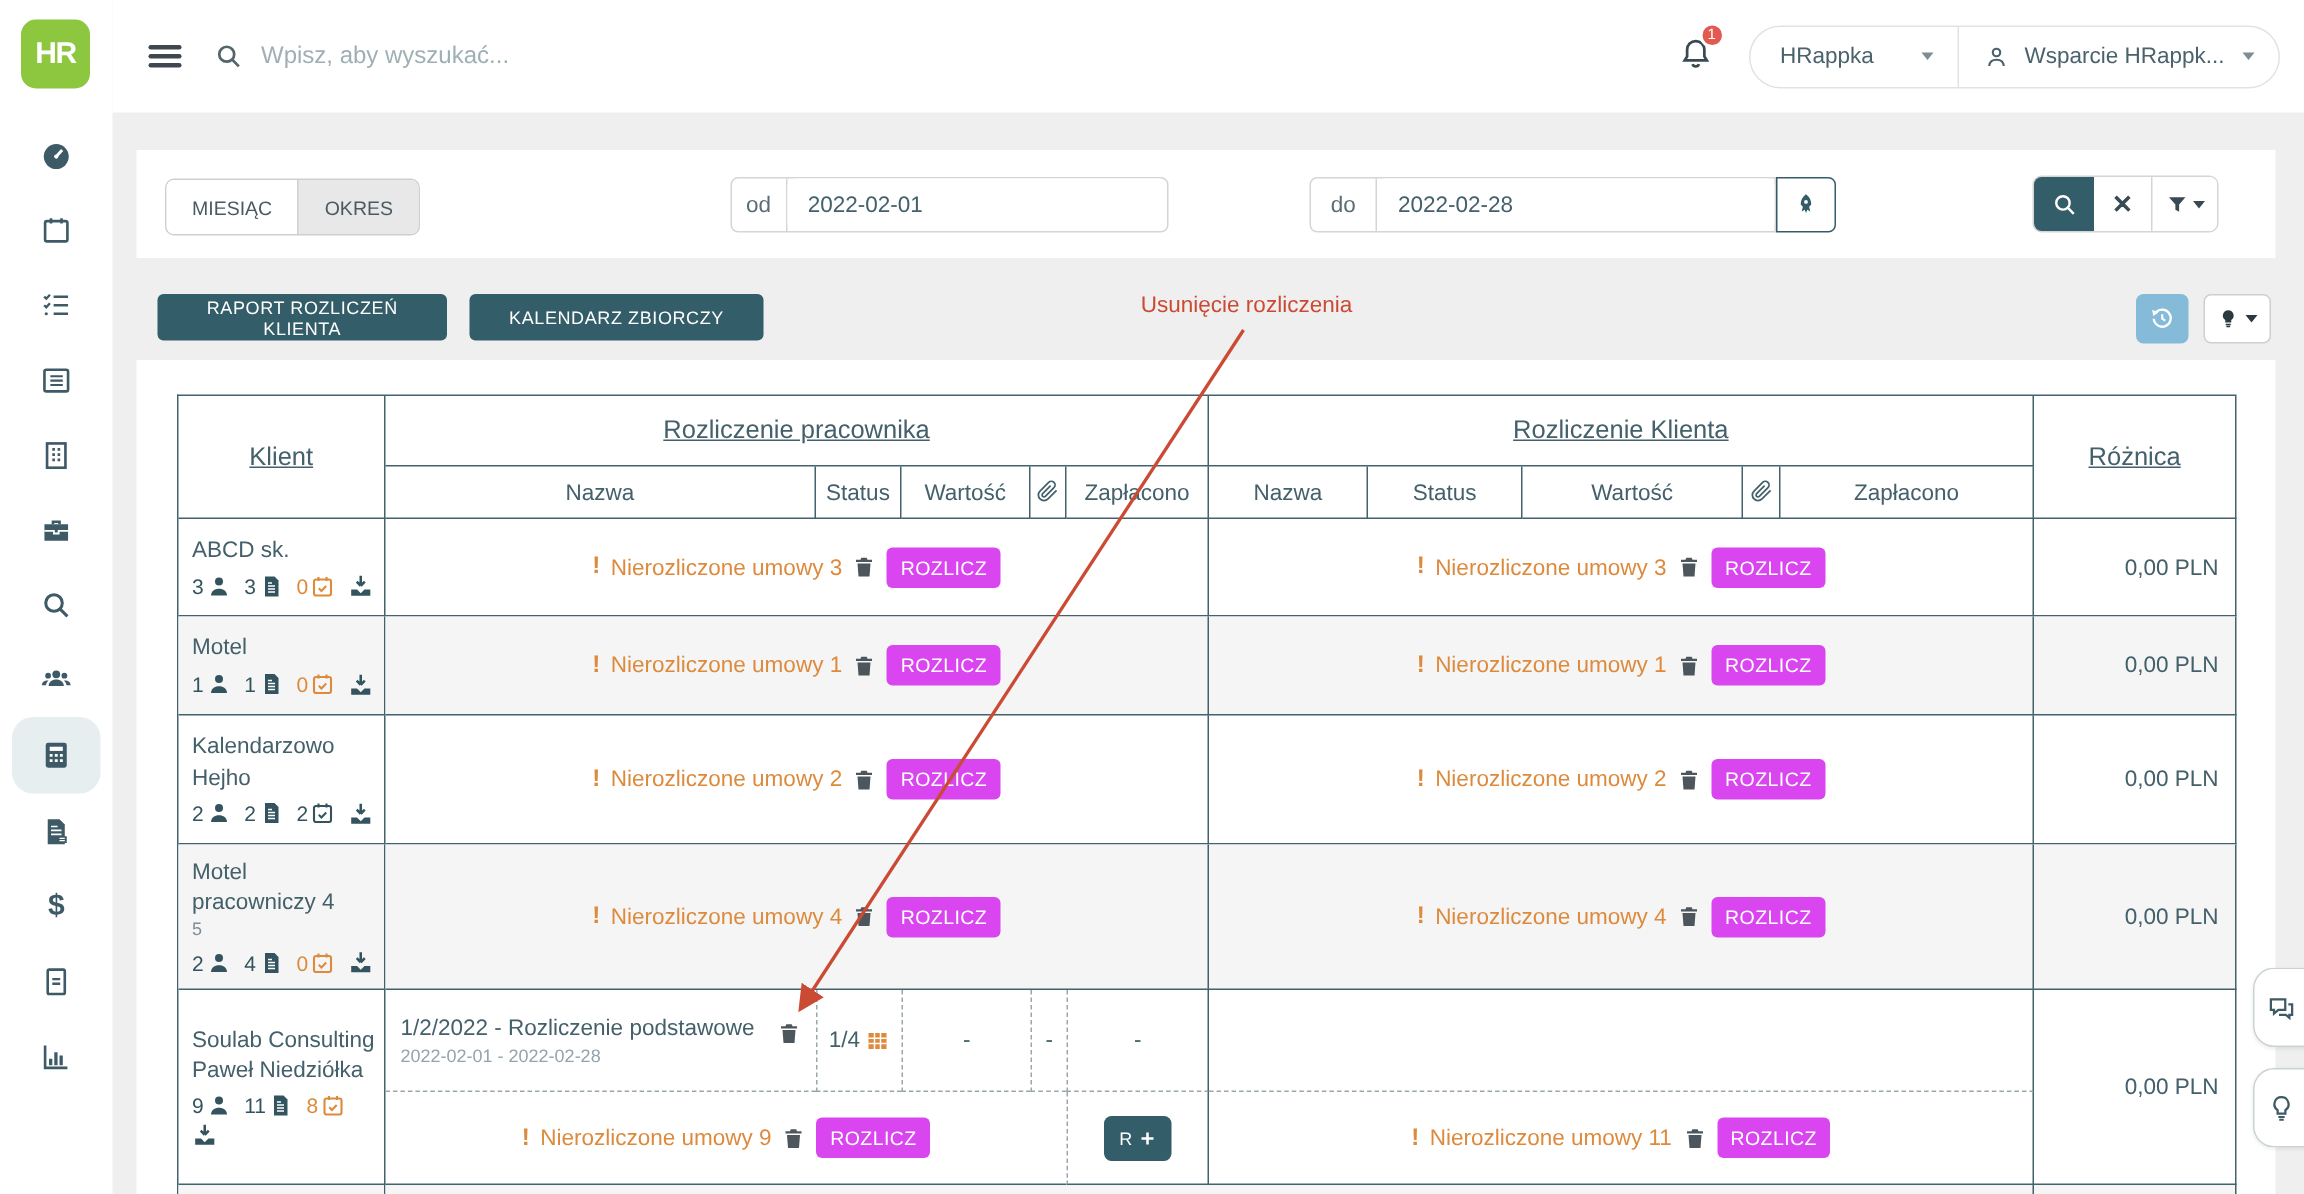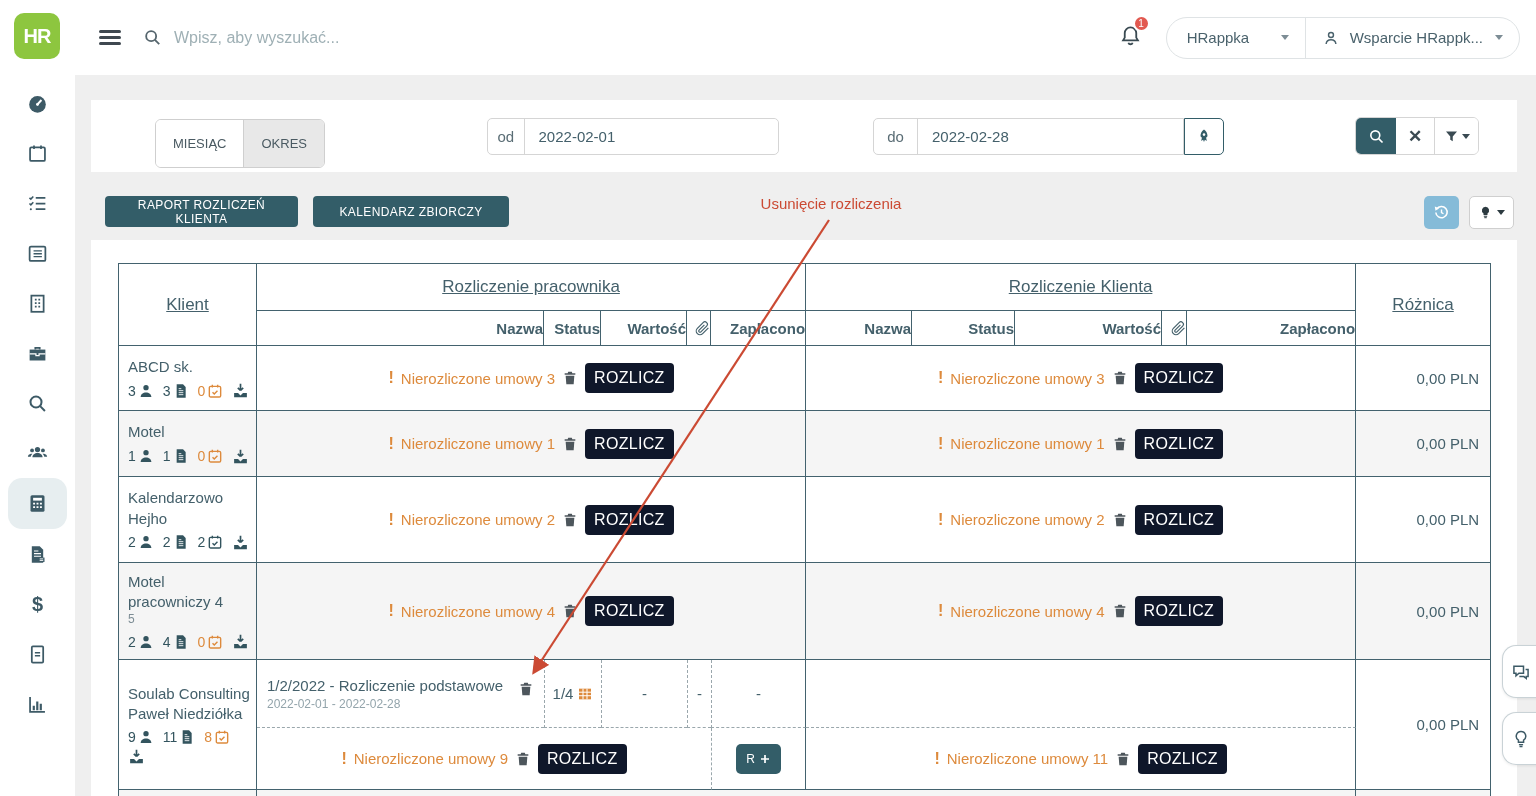--- a/index.html
+++ b/index.html
@@ -45,21 +45,21 @@
   .pill-sec.first { width:138px; justify-content:space-between; padding-left:20px; }
   .pill-div { width:1px; height:100%; background:#dfe3e5; }
   .pill-txt { font-size:15px; color:#4a626c; }
   .pill-sec svg { width:18px; height:18px; color:#4a626c; margin-right:10px; }
   .caret { width:0; height:0; border-left:4px solid transparent; border-right:4px solid transparent;
     border-top:5px solid #7d8d95; margin-left:12px; }
 
   
   .filter-card { position:absolute; left:16px; top:25px; width:1426px; height:72px; background:#fff; }
   .toggle { position:absolute; left:19px; top:19px; display:flex; border:1px solid #cfcfcf;
-    border-radius:6px; overflow:hidden; height:49px;margin-left:45px; }
+    border-radius:6px; overflow:hidden; height:38px; }
   .toggle button { border:none; background:#fff; font-size:13px; color:#4a5a62; padding:0 17px;
     cursor:pointer; font-family:"Liberation Sans", sans-serif; }
   .toggle button.sel { background:#e8e8e8; border-left:1px solid #cfcfcf; }
   .date-field { position:absolute; top:18px; height:37px; display:flex; align-items:stretch;
     border:1px solid #d5d5d5; border-radius:5px; background:#fff; }
   .date-field .lab { width:44px; display:flex; align-items:center; justify-content:center;
     font-size:15px; color:#5a6d75; border-right:1px solid #d5d5d5; }
   .date-field input { border:none; outline:none; font-size:15px; color:#44606b; padding-left:14px;
     width:300px; font-family:"Liberation Sans", sans-serif; border-radius:5px; }
   .field-od { left:396px; width:292px; }
@@ -100,40 +100,40 @@
   .bulb-btn .caret { margin-left:4px; border-top-color:#2c3a40; }
 
   
   .table-panel { position:absolute; left:16px; top:165px; width:1426px; height:556px;
     background:#fff; overflow:hidden; }
   table.grid { border-collapse:separate; border-spacing:0; margin:23px 0 0 27px;
     border-top:1px solid #43626e; border-left:1px solid #43626e; table-layout:fixed; width:1372px; }
   .grid td, .grid th { border-right:1px solid #43626e; border-bottom:1px solid #43626e;
     font-weight:normal; font-size:15px; color:#44606b; vertical-align:middle; }
   .grid th.group { font-size:17px; height:47px; text-align:center;text-decoration:underline; }
-  .grid th.sub { height:35px; text-align:right;font-weight:bold; }
+  .grid th.sub { height:35px; text-align:center; }
   .grid th svg.clip-ic { width:15px; height:15px; color:#44606b; vertical-align:-2px; }
   tr.stripe td { background:#f5f5f5; }
 
   .klient-cell { text-align:left; padding:8px 6px 8px 9px; }
   .client-name { font-size:15px; line-height:1.35; }
   .client-sub { font-size:12px; color:#7d8d95; line-height:1.3; }
   .counts { display:flex; flex-wrap:wrap; align-items:center; gap:3px 9px; margin-top:5px;
     font-size:14px; color:#33545e; }
   .cnt { display:flex; align-items:center; gap:2px; }
   .cnt svg { width:16px; height:16px; color:#33545e; }
   .cnt.orange, .cnt.orange svg { color:#dd8a3c; }
   .dl-ic { width:17px; height:17px; color:#33545e; cursor:pointer; }
 
   .settle-cell { text-align:center; }
   .settle-inner { display:inline-flex; align-items:center; gap:7px; }
   .excl { color:#dd8a3c; font-weight:bold; font-size:16px; }
   .unsettled { color:#dd8a3c; font-size:15px; }
   .trash { width:16px; height:16px; color:#4d565c; cursor:pointer; }
-  .rozlicz { background:#0f172a; color:#fff; border:none; border-radius:4px; font-size:16px;
+  .rozlicz { background:#d946ef; color:#fff; border:none; border-radius:4px; font-size:13px;
     padding:6px 9px; letter-spacing:.3px; cursor:pointer; font-family:"Liberation Sans", sans-serif; }
   .diff-cell { text-align:right; padding-right:11px; }
 
   
   tr.s-a td { border-bottom:1px dashed #9aa7ac; }
   tr.s-a td.keep { border-bottom:1px solid #43626e; }
   td.dash-l { border-left:1px dashed #9aa7ac; }
   td.no-r { border-right:none; }
   .nazwa-cell { text-align:left; padding:8px 10px; }
   .nazwa-top { display:flex; align-items:flex-start; justify-content:space-between; }

